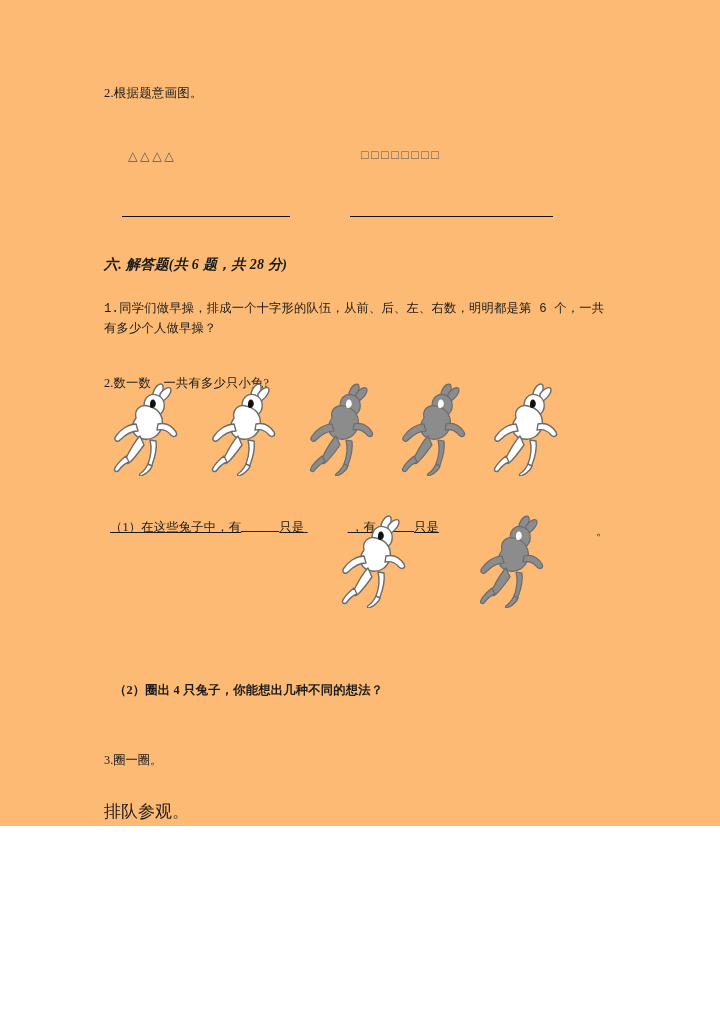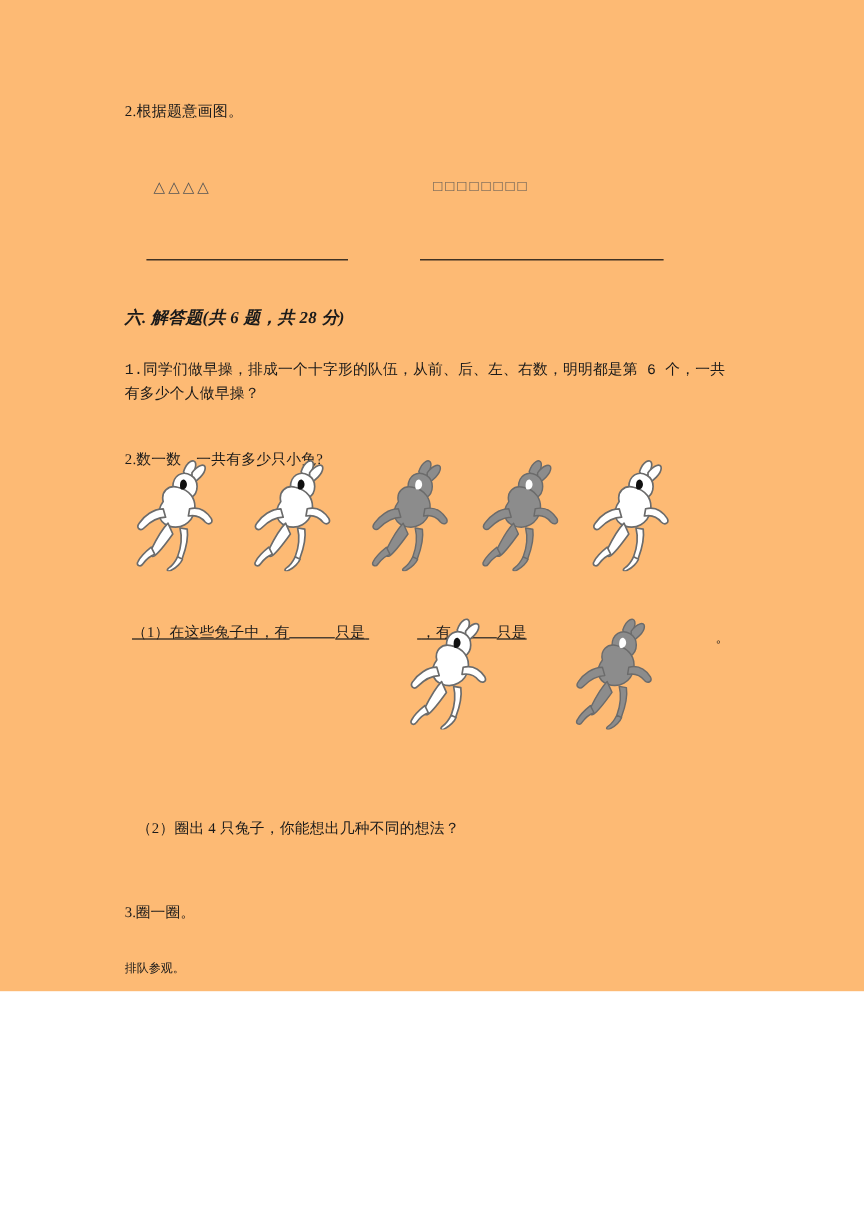--- a/index.html
+++ b/index.html
@@ -105,23 +105,23 @@
     width: 78px;
     height: 96px;
   }
 
   .sub-q {
     position: absolute;
     font-size: 12.3px;
     letter-spacing: 0.2px;
   }
   .sub-q1 { left: 6px; top: 519px; text-decoration: underline; }
-  .sub-q2 { left: 10px; top: 682px; }
+  .sub-q2 { left: 10px; top: 682px; font-weight: bold; }
   .q3 { position: absolute; left: 0; top: 752px; font-size: 12.3px; text-align: center; }
-  .q3b { position: absolute; left: 0; top: 800px; font-size: 10px; }
+  .q3b { position: absolute; left: 0; top: 800px; font-size: 17px; }
 
   .blank {
     display: inline-block;
     border-bottom: 1px solid #222;
     width: 38px;
     height: 12px;
     vertical-align: -1px;
   }
 
   .inline-rabbit {

